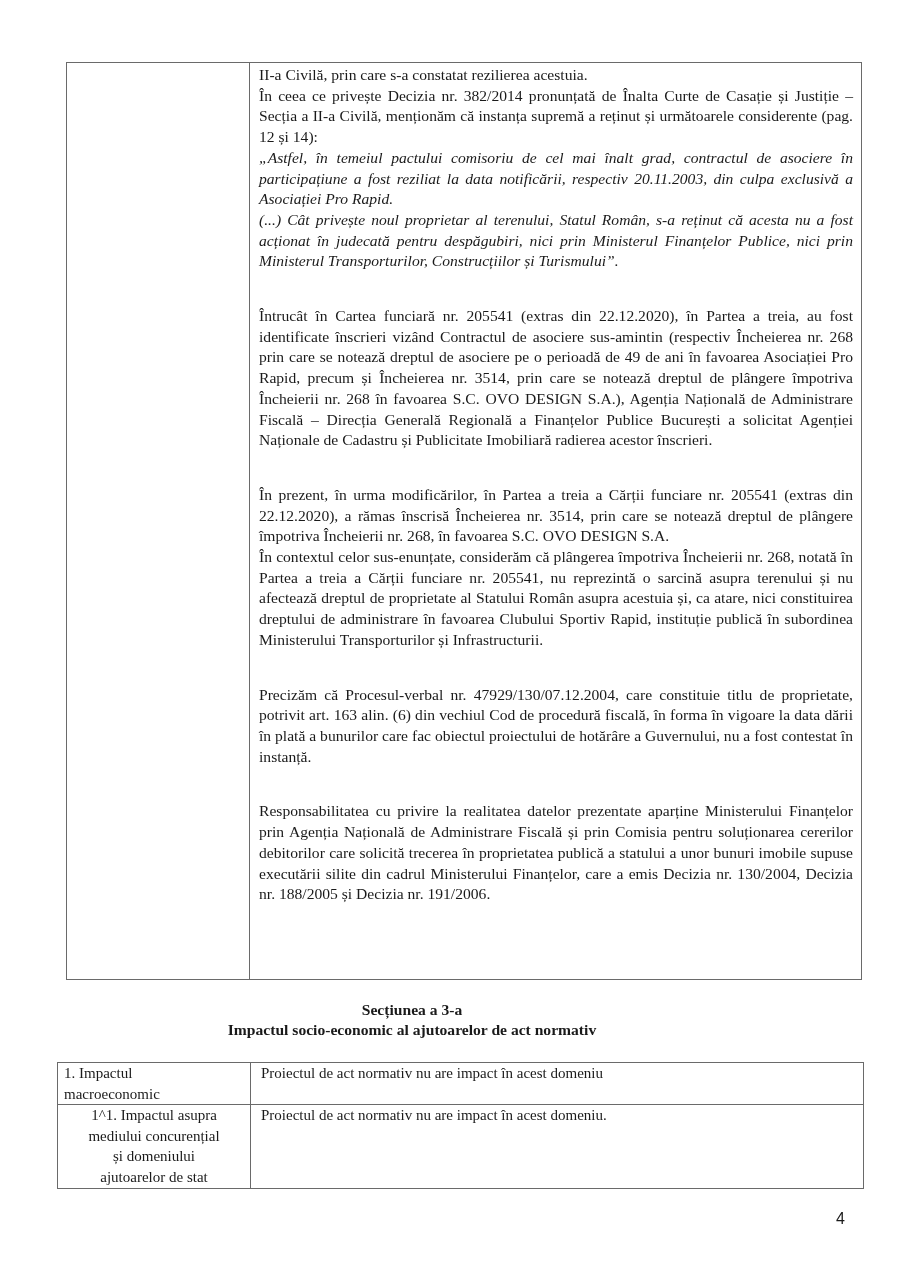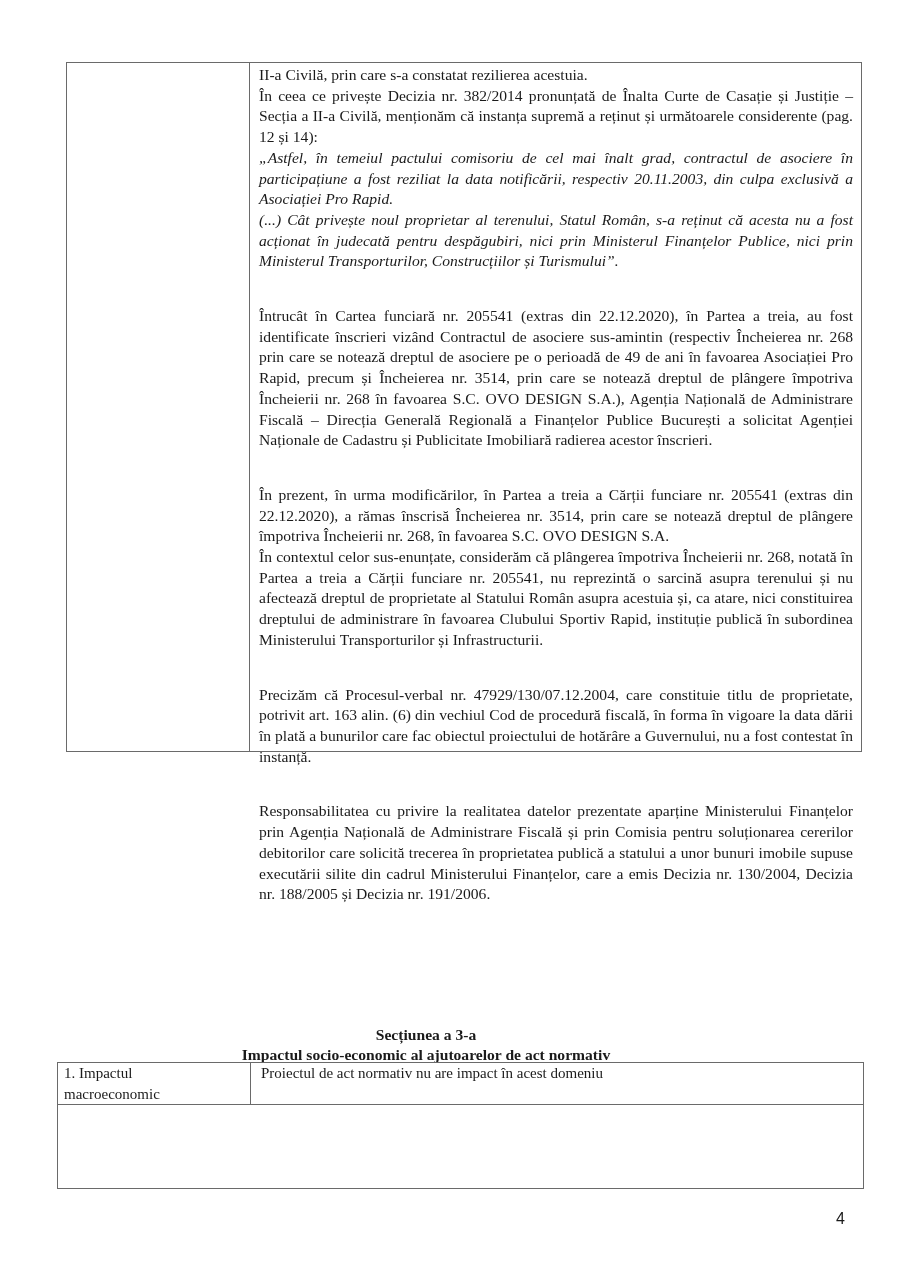--- a/index.html
+++ b/index.html
@@ -1,38 +1,38 @@
 <!DOCTYPE html>
 <html><head>
   <meta charset="utf-8">
   <style>
     html, body { margin: 0; padding: 0; background: #ffffff; }
     body {
       width: 900px; height: 1273px; position: relative; overflow: hidden;
       font-family: "Liberation Serif", serif; color: #1a1a1a;
     }
     .t1 {
-      position: absolute; left: 66px; top: 62px; width: 796px; height: 690px;
+      position: absolute; left: 66px; top: 62px; width: 796px; height: 918px;
       border: 1.5px solid #6a6a6a; box-sizing: border-box;
     }
     .t1 .divider {
       position: absolute; left: 182px; top: 0; bottom: 0; border-left: 1.5px solid #6a6a6a;
     }
     .t1 .content {
       position: absolute; left: 192px; top: 2px; width: 594px;
       font-size: 15.6px; line-height: 20.7px; text-align: justify;
     }
     .t1 .content p { margin: 0; }
     .t1 .content p.gap { margin-top: 34px; }
     .t1 .content .it { font-style: italic; }
     .t1 .content .last { display: block; text-align: left; }
 
     .sec-title {
-      position: absolute; left: 14px; width: 824px; text-align: center;
-      font-weight: bold; font-size: 15.6px; line-height: 20px; margin-top: 25px;
+      position: absolute; left: 0; width: 824px; text-align: center;
+      font-weight: bold; font-size: 15.6px; line-height: 20px;
     }
     .t2 {
       position: absolute; left: 57px; top: 1062px; width: 807px; height: 127px;
       border: 1.5px solid #6a6a6a; box-sizing: border-box;
       font-size: 15px; line-height: 20.5px;
     }
     .t2 .row { position: absolute; left: 0; right: 0; }
     .t2 .row1 { top: 0; height: 41px; border-bottom: 1.5px solid #6a6a6a; }
     .t2 .row2 { top: 42px; bottom: 0; }
     .t2 .col-div { position: absolute; left: 192px; top: 0; bottom: 0; border-left: 1.5px solid #6a6a6a; }
@@ -78,15 +78,25 @@
 
 <div class="t2">
   <div class="row row1">
     <div class="col-div"></div>
     <div class="lbl">
       <span>1. Impactul</span><br>
       <span>macroeconomic</span>
     </div>
     <div class="val">Proiectul de act normativ nu are impact în acest domeniu</div>
   </div>
+  <div class="row row2">
+    <div class="col-div"></div>
+    <div class="lbl center">
+      <span>1^1. Impactul asupra</span><br>
+      <span>mediului concurențial</span><br>
+      <span>și domeniului</span><br>
+      <span>ajutoarelor de stat</span>
+    </div>
+    <div class="val">Proiectul de act normativ nu are impact în acest domeniu.</div>
+  </div>
 </div>
 
 <div class="page-num">4</div>
 
 </body></html>

